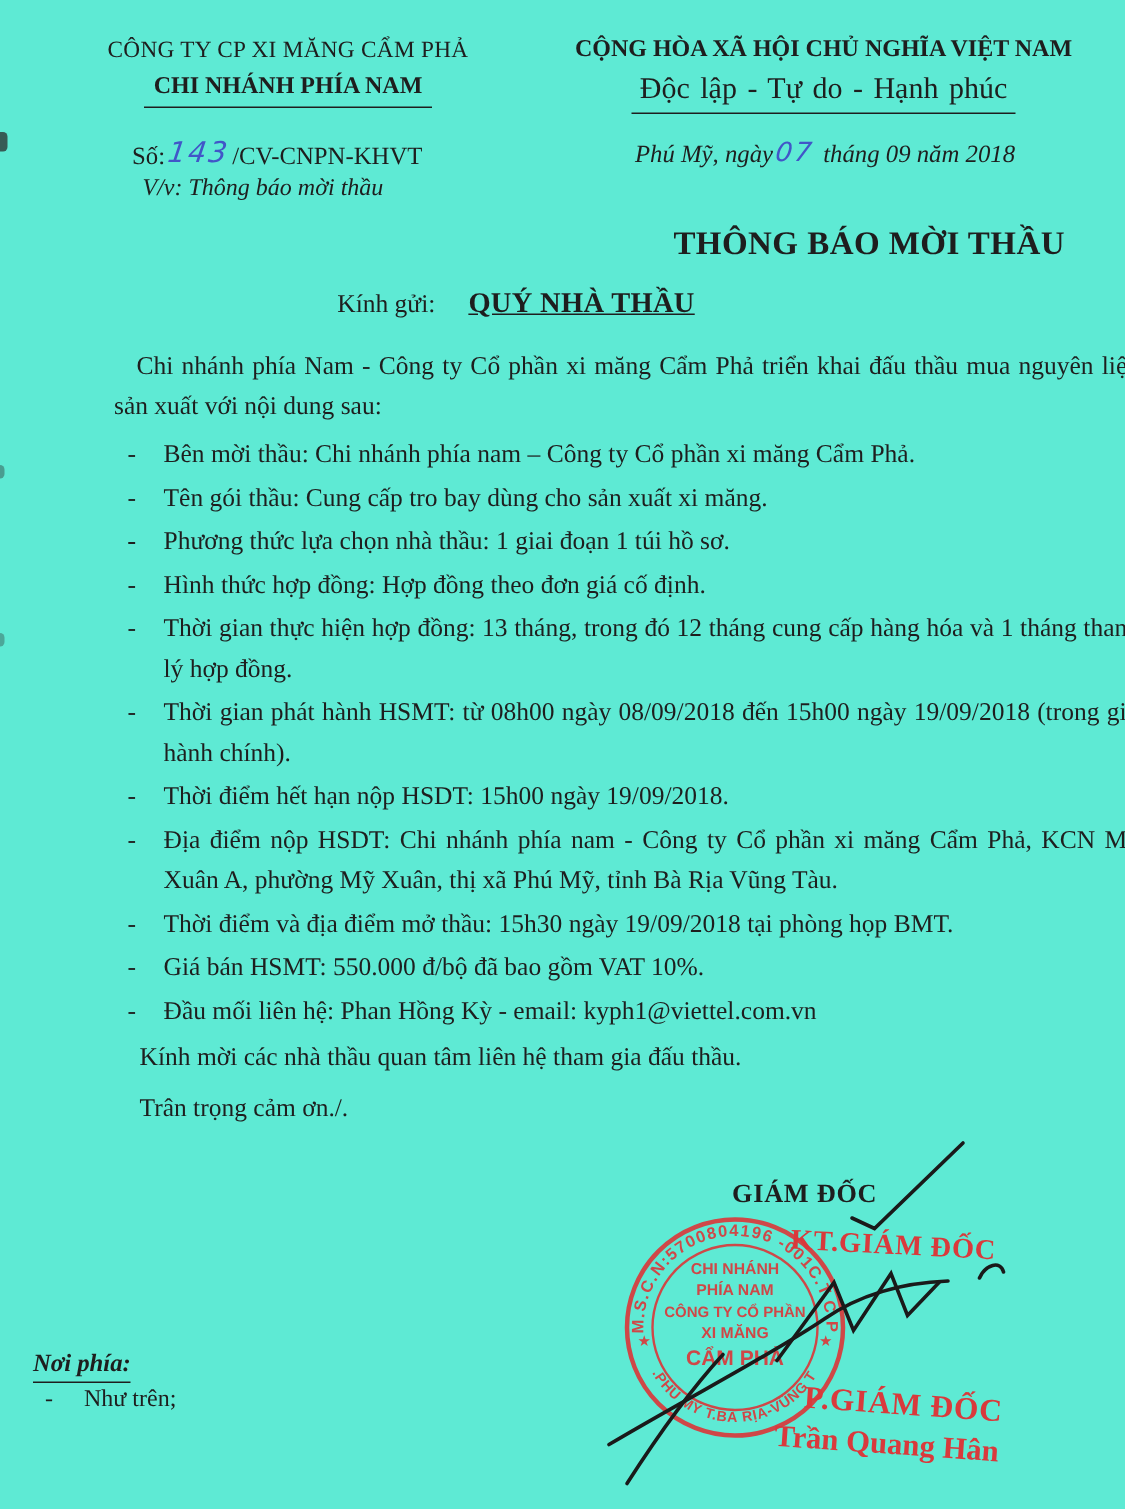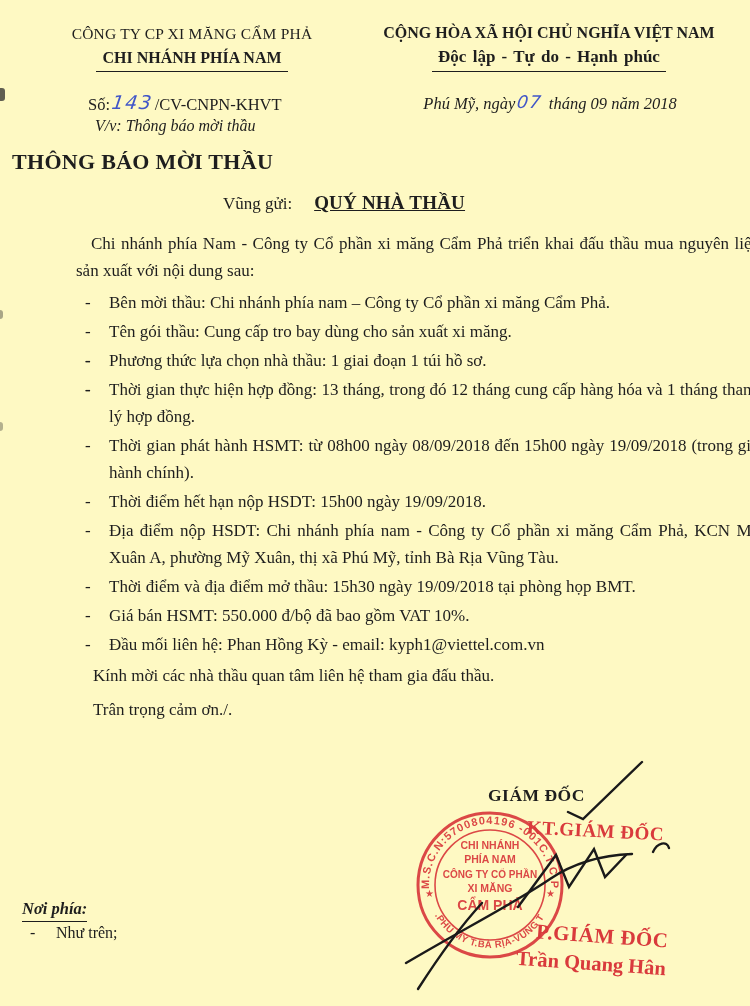--- a/index.html
+++ b/index.html
@@ -1,46 +1,46 @@
 <!DOCTYPE html>
 <html><head>
 <meta charset="utf-8">
 <style>
   html,body{margin:0;padding:0;background:#e8e8e8;}
   .page{
     position:relative;width:750px;height:1006px;margin:0 auto;
-    background:#fef9c3;overflow:hidden;
+    background:#5eead4;overflow:hidden;
     font-family:"Liberation Serif","DejaVu Serif",serif;color:#1e1e1e;
   }
   
   .smudge{position:absolute;left:0;background:#2b2b2b;border-radius:0 3px 3px 0;opacity:.75;}
   .s1{top:88px;width:5px;height:13px;}
   .s2{top:310px;width:3px;height:9px;opacity:.4;}
   .s3{top:422px;width:3px;height:9px;opacity:.35;}
 
   
   .hdr-left{position:absolute;left:42px;top:24px;width:300px;text-align:center;line-height:1.35;}
   .hdr-left .l1{font-size:15.5px;letter-spacing:.2px;}
   .hdr-left .l2{font-size:16px;font-weight:bold;margin-top:2px;}
   .hdr-right{position:absolute;left:380px;top:22px;width:338px;text-align:center;line-height:1.35;}
   .hdr-right .l1{font-size:16px;font-weight:bold;}
-  .hdr-right .l2{font-size:17px;font-weight:bold;margin-top:2px;word-spacing:2px;}
+  .hdr-right .l2{font-size:20px;font-weight:normal;margin-top:2px;word-spacing:2px;}
   .uline{display:inline-block;border-bottom:1.6px solid #1e1e1e;padding:0 6px 2px 6px;}
 
   .ref{position:absolute;left:88px;top:92px;font-size:16.5px;}
   .hand{
     display:inline-block;font-family:"DejaVu Sans",sans-serif;font-style:italic;
     color:#4156c8;font-size:19px;letter-spacing:1.5px;transform:skewX(-8deg);
     position:relative;top:-1px;margin:0 2px;
   }
   .hand-day{font-size:17.5px;}
   .subject{position:absolute;left:95px;top:117px;font-style:italic;font-size:16px;}
   .dateline{position:absolute;left:382px;top:93px;width:336px;text-align:center;font-style:italic;font-size:16.5px;}
 
-  .title{position:absolute;left:12px;top:149px;width:710px;margin:0;text-align:left;
+  .title{position:absolute;left:0;top:149px;width:710px;margin:0;text-align:right;
          font-size:22px;font-weight:bold;letter-spacing:.3px;}
   .salutation{position:absolute;left:0;top:192px;width:688px;text-align:center;font-size:17px;}
   .salutation b{font-size:19px;margin-left:22px;letter-spacing:.2px;text-decoration:underline;}
 
   
   .body-col{position:absolute;left:33px;top:230px;width:684px;font-size:17px;line-height:27px;margin-left:43px;}
   .intro{margin:0 0 5px 0;text-align:justify;text-indent:15px;}
   .bullet{position:relative;padding-left:33px;margin:0 0 2px 0;text-align:justify;}
   .bullet .dash{position:absolute;left:9px;top:0;}
   .email{text-underline-offset:2px;}
@@ -91,21 +91,21 @@
   </div>
   <div class="subject">V/v: Thông báo mời thầu</div>
 
   <div class="dateline">
     <span>Phú Mỹ, ngày</span><span class="hand hand-day">07</span> <span>tháng 09 năm 2018</span>
   </div>
 
   <h1 class="title">THÔNG BÁO MỜI THẦU</h1>
 
   <div class="salutation">
-    <span>Vũng gửi:</span><b>QUÝ NHÀ THẦU</b>
+    <span>Kính gửi:</span><b>QUÝ NHÀ THẦU</b>
   </div>
 
   <div class="body-col">
     <p class="intro">Chi nhánh phía Nam - Công ty Cổ phần xi măng Cẩm Phả triển khai đấu thầu mua nguyên liệu sản xuất với nội dung sau:</p>
 
     <div class="bullet">
       <span class="dash">-</span>
       <span>Bên mời thầu: Chi nhánh phía nam – Công ty Cổ phần xi măng Cẩm Phả.</span>
     </div>
     <div class="bullet">
@@ -114,20 +114,21 @@
     </div>
     <div class="bullet">
       <span class="dash">-</span>
     </div>
     <div class="bullet">
       <span class="dash">-</span>
       <span>Phương thức lựa chọn nhà thầu: 1 giai đoạn 1 túi hồ sơ.</span>
     </div>
     <div class="bullet">
       <span class="dash">-</span>
+      <span>Hình thức hợp đồng: Hợp đồng theo đơn giá cố định.</span>
     </div>
     <div class="bullet">
       <span class="dash">-</span>
       <span>Thời gian thực hiện hợp đồng: 13 tháng, trong đó 12 tháng cung cấp hàng hóa và 1 tháng thanh lý hợp đồng.</span>
     </div>
     <div class="bullet">
       <span class="dash">-</span>
       <span>Thời gian phát hành HSMT: từ 08h00 ngày 08/09/2018 đến 15h00 ngày 19/09/2018 (trong giờ hành chính).</span>
     </div>
     <div class="bullet">

